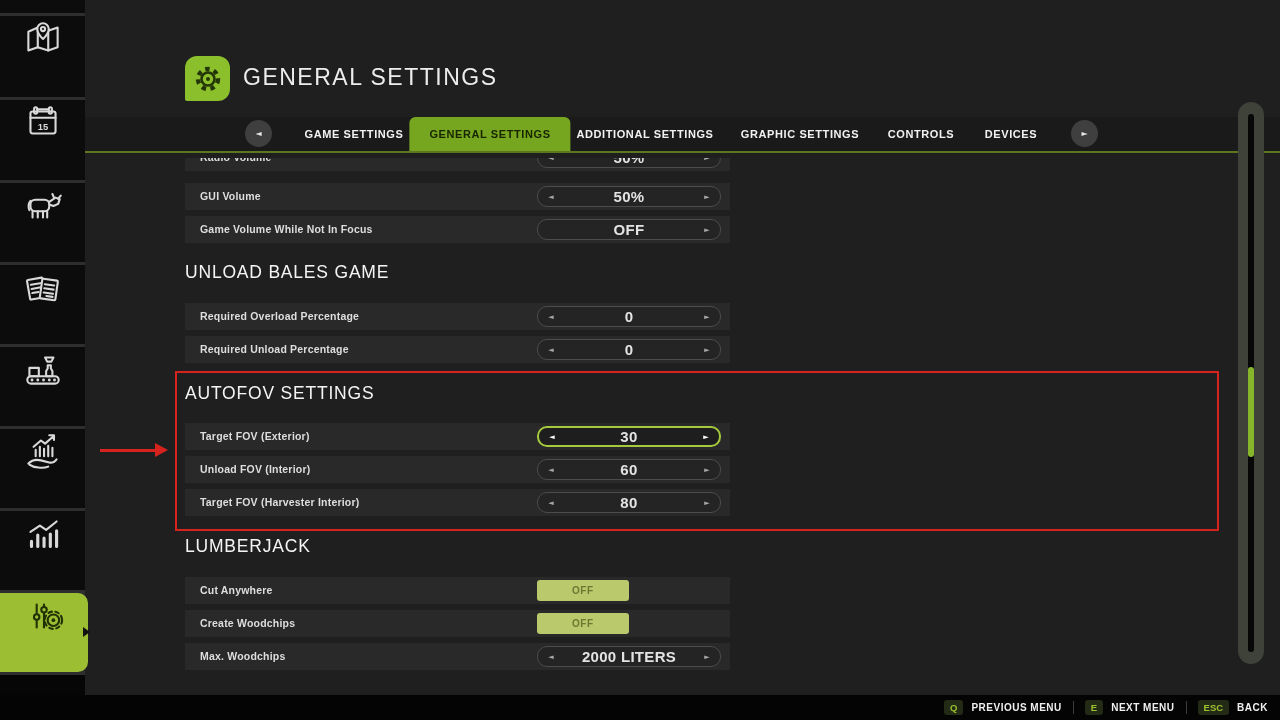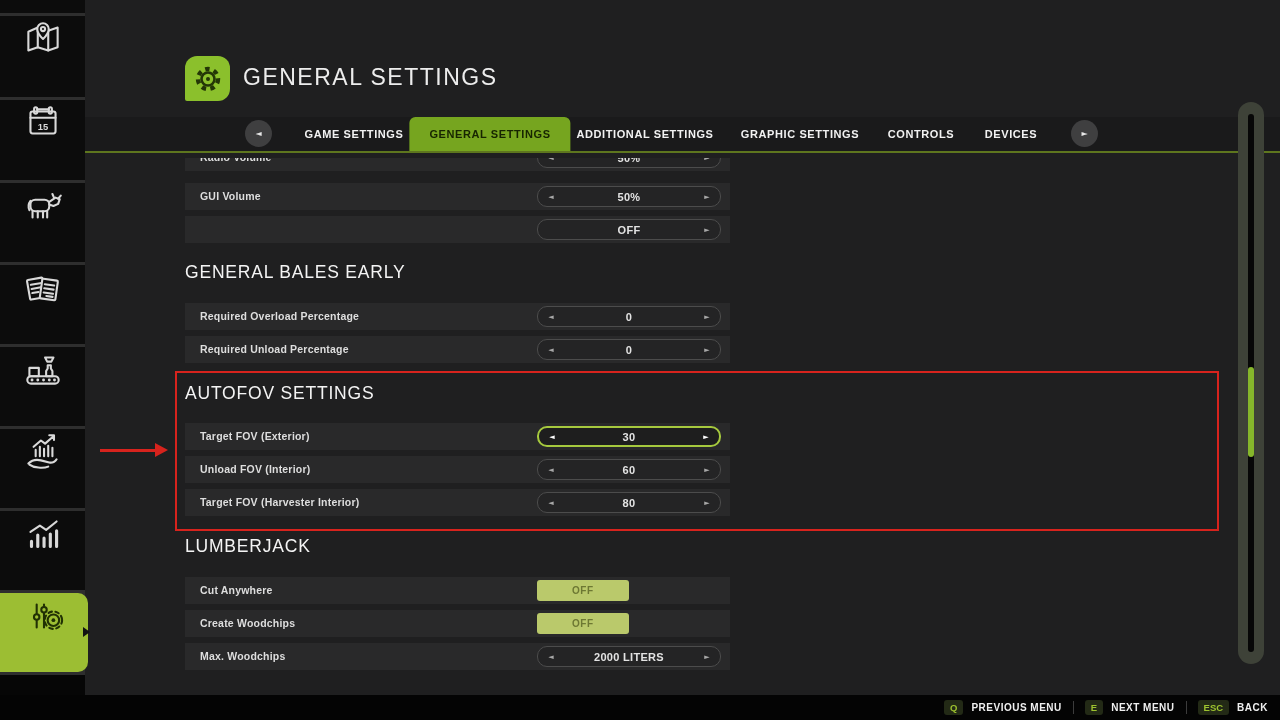--- a/index.html
+++ b/index.html
@@ -21,21 +21,21 @@
   
   .section-title{position:absolute;left:185px;font-size:17.5px;color:#f4f4f4;letter-spacing:.8px;}
   .row{position:absolute;left:185px;width:545px;height:27px;background:#29292a;}
   .rlabel{position:absolute;left:15px;top:0;height:27px;line-height:27px;font-size:10.5px;
           font-weight:700;color:#dedede;letter-spacing:.2px;}
   .stepper{position:absolute;right:9px;top:3px;width:184px;height:21px;box-sizing:border-box;
            border:1px solid #4c4c4c;border-radius:10px;background:#242425;display:flex;
            align-items:center;padding:0 8px;}
   .stepper .arr{font-size:7px;color:#a8a8a8;width:10px;text-align:center;
                 font-family:"DejaVu Sans",sans-serif;}
-  .stepper .val{flex:1;text-align:center;font-size:11px;font-weight:600;color:#e3e3e3;letter-spacing:.3px;}
+  .stepper .val{flex:1;text-align:center;font-size:15px;font-weight:600;color:#e3e3e3;letter-spacing:.3px;}
   .stepper.focused{border:2px solid #a6c93e;background:#1e1e1e;}
   .stepper.focused .arr{color:#fff;}
   .stepper.noleft .arr.left{visibility:hidden;}
   .toggle{position:absolute;right:9px;top:3px;width:184px;height:21px;display:flex;}
   .seg{flex:1;display:flex;align-items:center;justify-content:center;font-size:10px;font-weight:700;
        letter-spacing:.5px;border-radius:3px;}
   .seg.sel{background:#bac96b;color:#6d7833;}
   .seg.uns{background:#3d3d3e;color:#b9b9b9;margin-left:1px;margin-top:39px;}
   .clipwrap{position:absolute;left:185px;top:158px;width:545px;height:13px;overflow:hidden;}
   .clipwrap .row{left:0;top:-14px;}
@@ -197,28 +197,29 @@
   <div class="row" style="top:183px">
     <span class="rlabel">GUI Volume</span>
     <div class="stepper">
       <span class="arr left">◄</span>
       <span class="val">50%</span>
       <span class="arr">►</span>
     </div>
   </div>
 
   <div class="row" style="top:216px">
+    <span class="rlabel">Game Volume While Not In Focus</span>
     <div class="stepper noleft">
       <span class="arr left">◄</span>
       <span class="val">OFF</span>
       <span class="arr">►</span>
     </div>
   </div>
 
-  <div class="section-title" style="top:262px">GENERAL BALES EARLY</div>
+  <div class="section-title" style="top:262px">UNLOAD BALES GAME</div>
 
   <div class="row" style="top:303px">
     <span class="rlabel">Required Overload Percentage</span>
     <div class="stepper">
       <span class="arr left">◄</span>
       <span class="val">0</span>
       <span class="arr">►</span>
     </div>
   </div>
 

